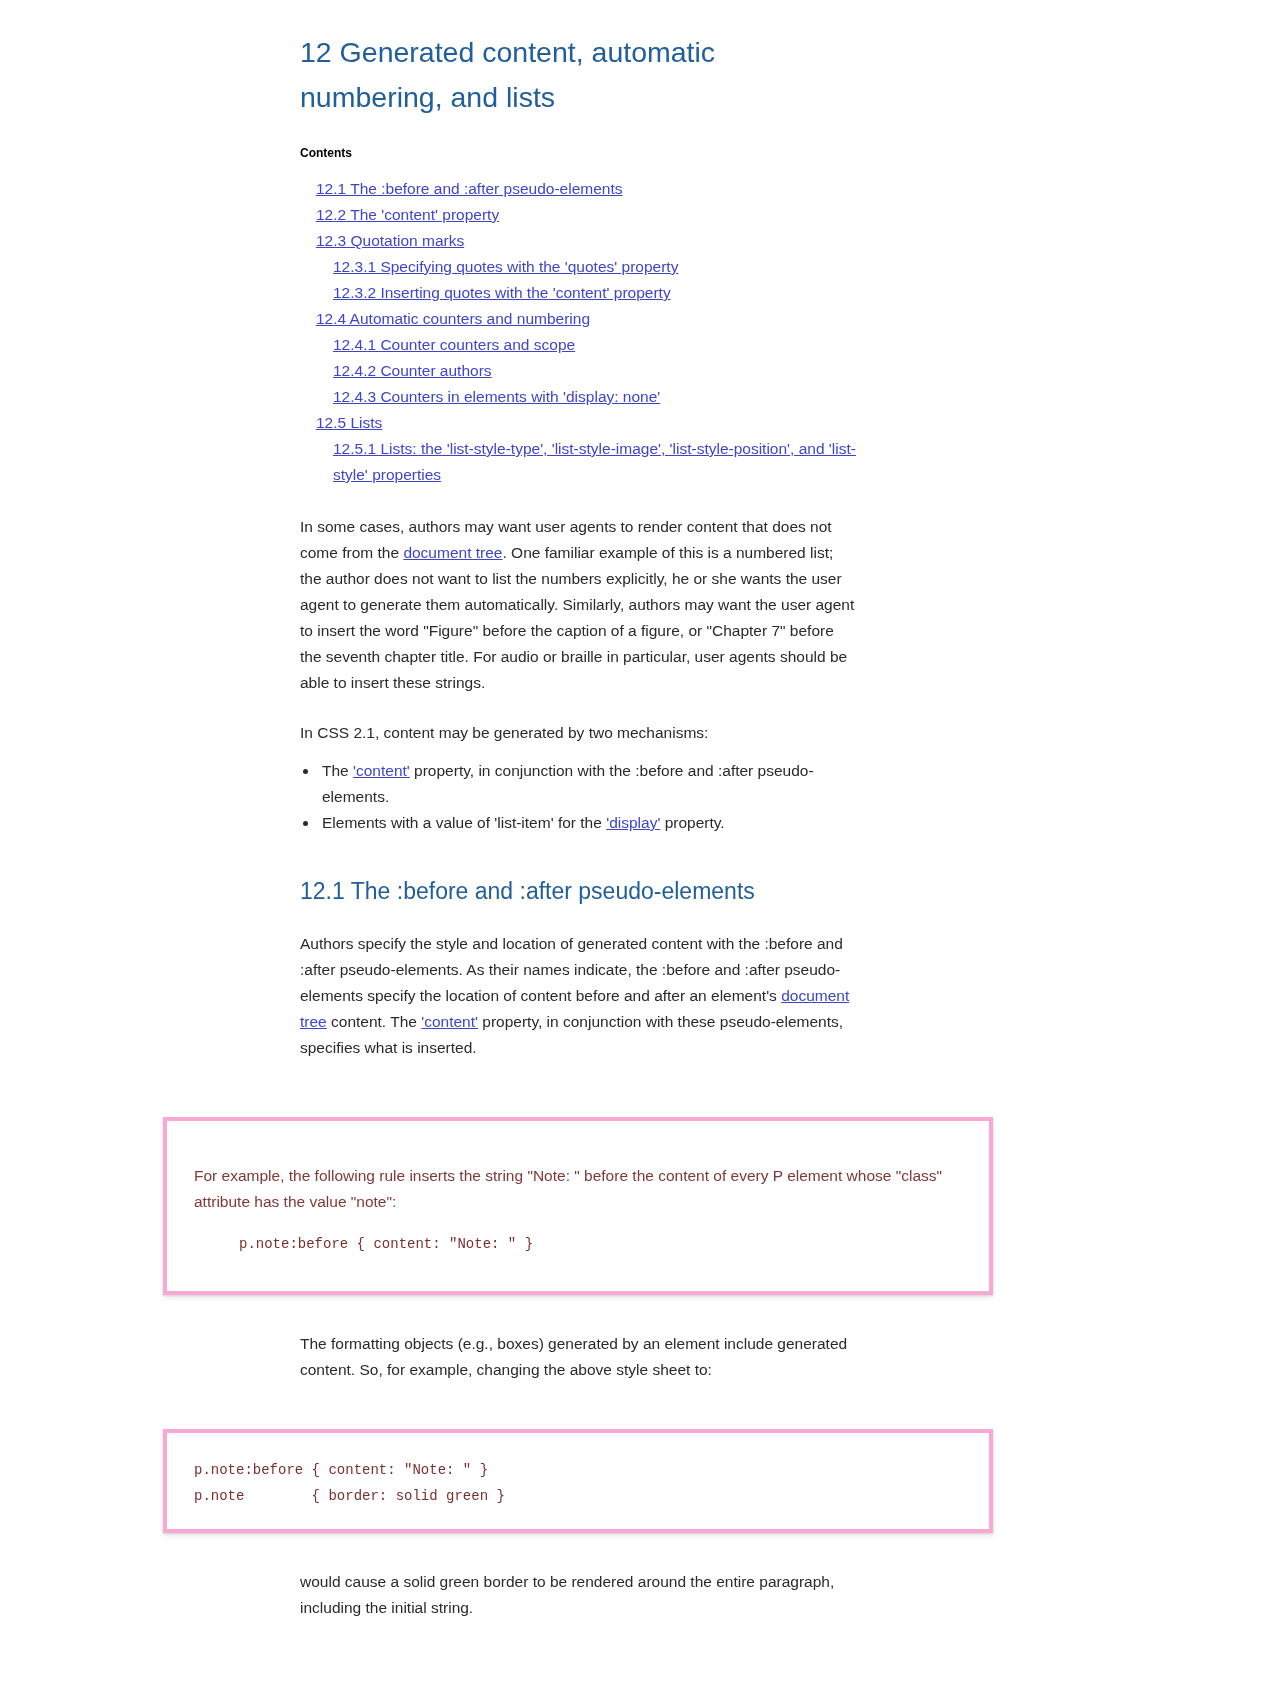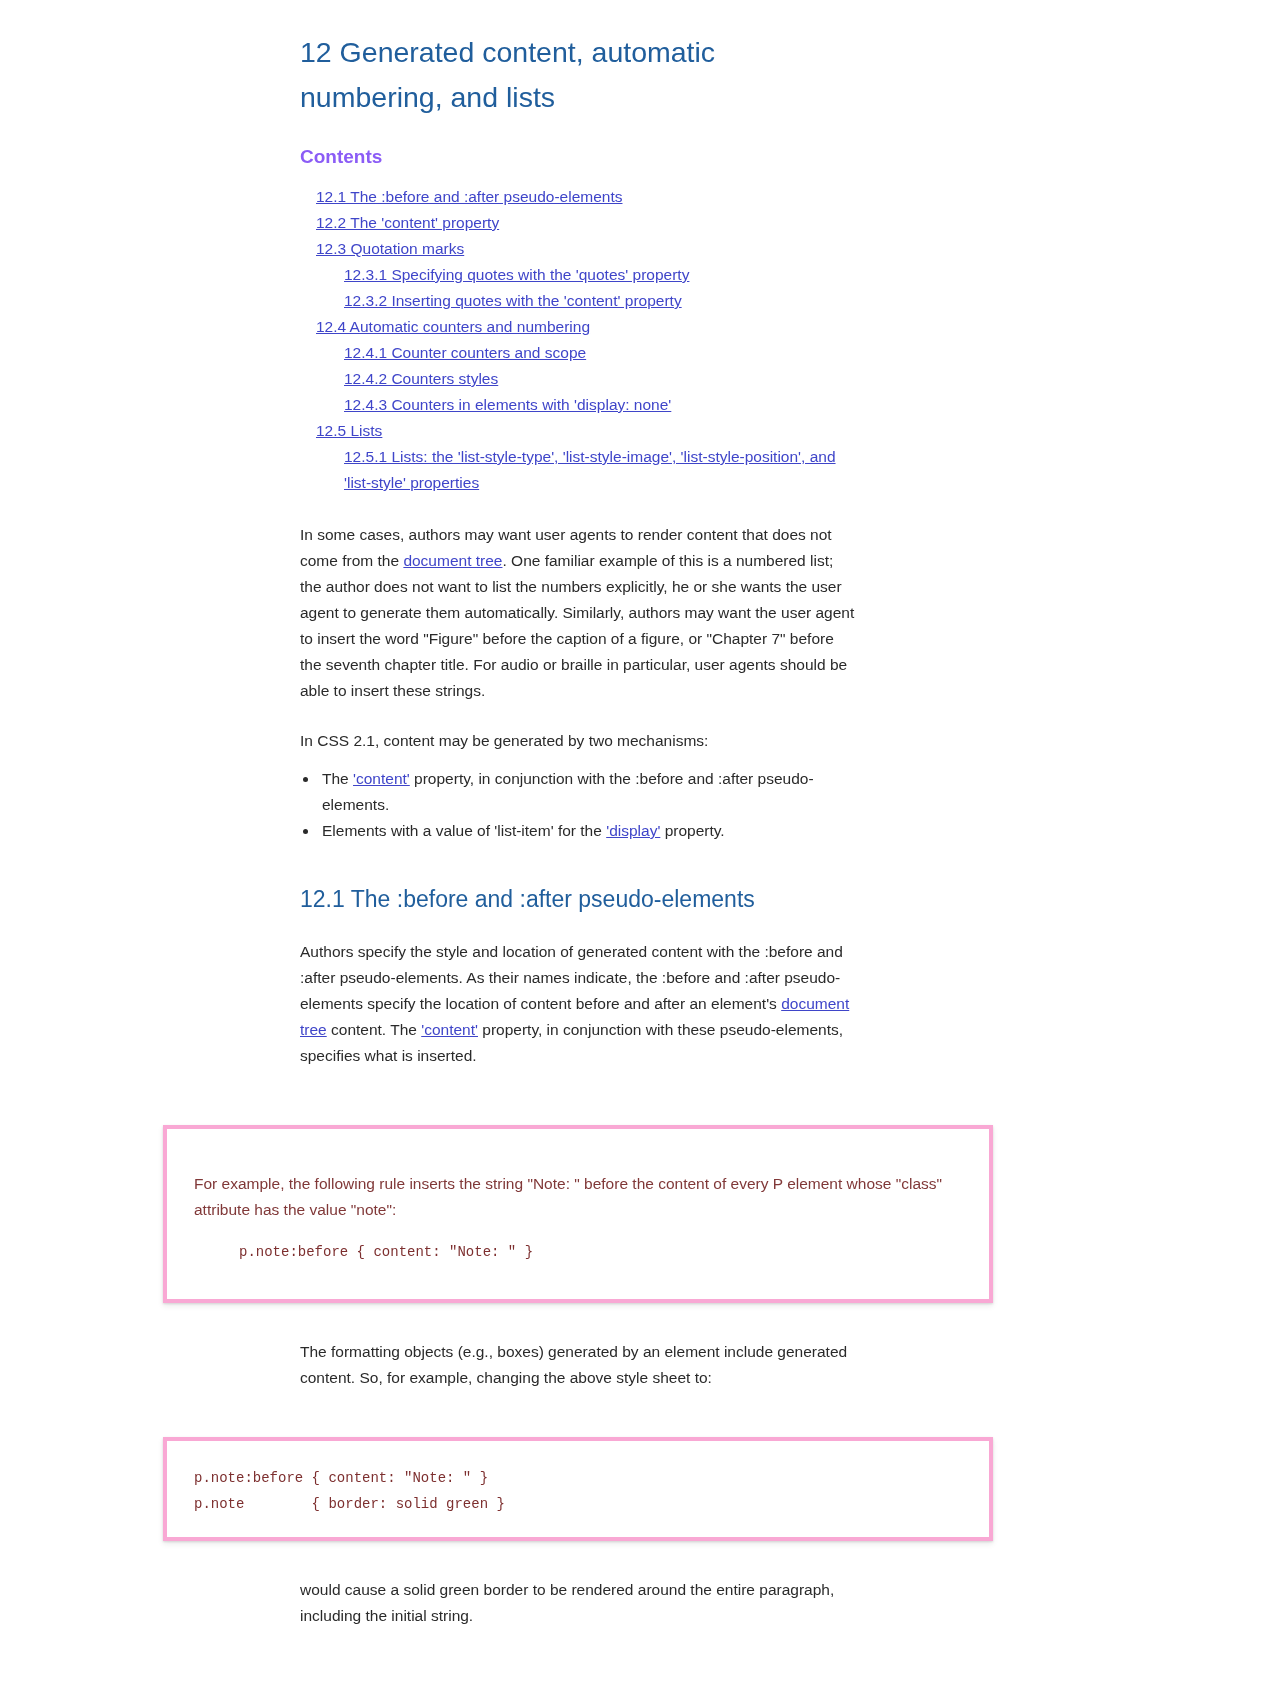--- a/index.html
+++ b/index.html
@@ -12,29 +12,29 @@
   .page { position:relative; width:1267px; height:1700px; background:#fff; }
   .col { margin-left:300px; width:558px; }
 
   h1.title {
     padding-top:30px;
     font-size:28.5px; line-height:45px; font-weight:400;
     color:var(--heading-blue, #205e9c);
   }
   .contents-h {
     margin-top:26px;
-    font-size:19px; font-weight:700; color:#8b5cf6;
+    font-size:12px; font-weight:700; color:#000000;
   }
   .toc { margin-top:16px; font-size:15.5px; line-height:26px; }
   .toc a {
     display:block; width:fit-content;
     color:var(--link-blue, #3f45c9); text-decoration:underline;
   }
   .toc a.lvl1 { margin-left:16px; }
-  .toc a.lvl2 { margin-left:44px; }
+  .toc a.lvl2 { margin-left:33px; }
 
   p.body { margin-top:26px; font-size:15.5px; line-height:26px; }
   p.tight { margin-top:24px; }
   .ilink { color:var(--link-blue, #3f45c9); text-decoration:underline; }
 
   ul.bullets { margin-top:12px; margin-left:19px; font-size:15.5px; line-height:26px; list-style:disc outside; }
   ul.bullets li { padding-left:3px; }
 
   h2.sec {
     margin-top:40px;
@@ -72,21 +72,21 @@
     <div class="contents-h">Contents</div>
 
     <nav class="toc">
         <a href="#" class="toc-link lvl1">12.1 The :before and :after pseudo-elements</a>
         <a href="#" class="toc-link lvl1">12.2 The 'content' property</a>
         <a href="#" class="toc-link lvl1">12.3 Quotation marks</a>
         <a href="#" class="toc-link lvl2">12.3.1 Specifying quotes with the 'quotes' property</a>
         <a href="#" class="toc-link lvl2">12.3.2 Inserting quotes with the 'content' property</a>
         <a href="#" class="toc-link lvl1">12.4 Automatic counters and numbering</a>
         <a href="#" class="toc-link lvl2">12.4.1 Counter counters and scope</a>
-        <a href="#" class="toc-link lvl2">12.4.2 Counters styles</a>
+        <a href="#" class="toc-link lvl2">12.4.2 Counter authors</a>
         <a href="#" class="toc-link lvl2">12.4.3 Counters in elements with 'display: none'</a>
         <a href="#" class="toc-link lvl1">12.5 Lists</a>
         <a href="#" class="toc-link lvl2">12.5.1 Lists: the 'list-style-type', 'list-style-image', 'list-style-position', and 'list-style' properties</a>
       </nav>
 
     <p class="body"><span>In some cases, authors may want user agents to render content that does not come from the </span><a href="#" class="ilink">document tree</a><span>. One familiar example of this is a numbered list; the author does not want to list the numbers explicitly, he or she wants the user agent to generate them automatically. Similarly, authors may want the user agent to insert the word "Figure" before the caption of a figure, or "Chapter 7" before the seventh chapter title. For audio or braille in particular, user agents should be able to insert these strings.</span></p>
 
     <p class="body tight">In CSS 2.1, content may be generated by two mechanisms:</p>
 
     <ul class="bullets">

